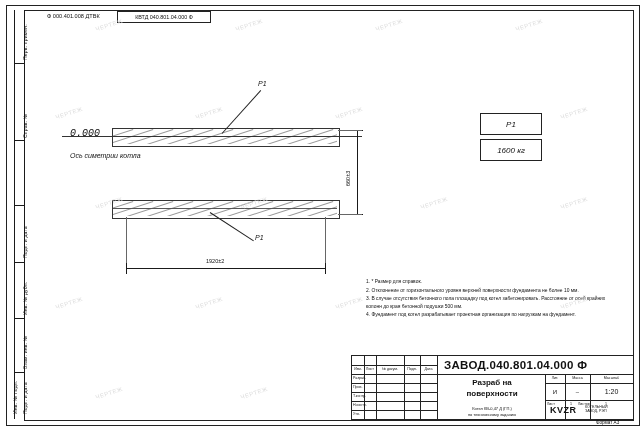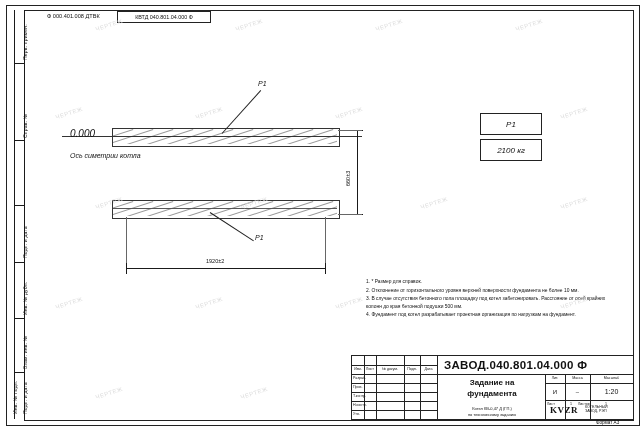--- a/index.html
+++ b/index.html
@@ -18,21 +18,21 @@
   .topbox span{display:block;text-align:center;}
 
   
   .beam{position:absolute;border:1px solid #333;background:#fff;}
   .hatch{position:absolute;overflow:hidden;}
   .hatch i{position:absolute;width:1px;height:240px;background:#9a9a9a;transform-origin:top left;transform:rotate(72deg);}
   .dimtxt{position:absolute;font-size:5.5px;color:#111;}
   .lead{position:absolute;background:#222;transform-origin:left center;height:1px;}
   .lbl{position:absolute;font-size:7px;font-style:italic;color:#111;}
 
-  .zero{position:absolute;font-size:10px;font-style:italic;}
+  .zero{position:absolute;font-size:10px;font-style:italic;font-family:Liberation Mono, monospace;}
   .axis-lbl{position:absolute;font-size:7px;font-style:italic;}
 
   .boxP{position:absolute;border:1px solid #222;display:flex;align-items:center;justify-content:center;font-size:8px;font-style:italic;background:#fff;}
 
   .notes{position:absolute;font-size:4.9px;line-height:1.55;color:#111;width:248px;}
   .notes div{margin-bottom:1px;}
 
   
   .stamp{position:absolute;left:351px;top:355px;width:281px;height:63px;border:1px solid #222;background:#fff;}
   .sv{position:absolute;top:0;bottom:0;width:1px;background:#222;}
@@ -137,21 +137,21 @@
   <div class="ln" style="left:325px;top:217px;width:1px;height:55px;background:#666;"></div>
   <div class="ln" style="left:126px;top:268px;width:200px;height:1px;"></div>
   <div class="ln" style="left:126px;top:263px;width:1px;height:11px;"></div>
   <div class="ln" style="left:325px;top:263px;width:1px;height:11px;"></div>
   <span class="dimtxt" style="left:206px;top:258px;">1920±2</span>
 
   <div class="boxP" style="left:480px;top:113px;width:60px;height:20px;">
     <span>Р1</span>
   </div>
   <div class="boxP" style="left:480px;top:139px;width:60px;height:20px;">
-    <span>2100 кг</span>
+    <span>1600 кг</span>
   </div>
 
   <div class="notes" style="left:366px;top:278px;">
     <div>1. * Размер для справок.</div>
     <div>2. Отклонение от горизонтального уровня верхней поверхности фундамента не более 10 мм.</div>
     <div>3. В случае отсутствия бетонного пола площадку под котел забетонировать. Расстояние от осей крайних колонн до края бетонной подушки 500 мм.</div>
     <div>4. Фундамент под котел разрабатывает проектная организация по нагрузкам на фундамент.</div>
   </div>
 
   <div class="stamp">
@@ -183,40 +183,40 @@
 
     <span class="cellt" style="left:0;top:20px;width:24px;text-align:left;padding-left:1px;">Разраб.</span>
     <span class="cellt" style="left:0;top:29px;width:24px;text-align:left;padding-left:1px;">Пров.</span>
     <span class="cellt" style="left:0;top:38px;width:24px;text-align:left;padding-left:1px;">Т.контр.</span>
     <span class="cellt" style="left:0;top:47px;width:24px;text-align:left;padding-left:1px;">Н.контр.</span>
     <span class="cellt" style="left:0;top:56px;width:24px;text-align:left;padding-left:1px;">Утв.</span>
 
     <span class="bigcode" style="left:92px;top:3px;">ЗАВОД.040.801.04.000  Ф</span>
 
     <div class="ttl" style="left:88px;top:22px;width:104px;">
-      <div>Задание на</div>
-      <div>фундамента</div>
+      <div>Разраб на</div>
+      <div>поверхности</div>
     </div>
 
     <span class="cellt" style="left:193px;top:20px;width:20px;">Лит.</span>
     <span class="cellt" style="left:213px;top:20px;width:25px;">Масса</span>
     <span class="cellt" style="left:238px;top:20px;width:43px;">Масштаб</span>
     <span class="cellt" style="left:193px;top:33px;width:20px;font-size:6px;">И</span>
     <span class="cellt" style="left:213px;top:33px;width:25px;font-size:6px;">–</span>
     <span class="cellt" style="left:238px;top:32px;width:43px;font-size:7px;">1:20</span>
 
     <span class="cellt" style="left:195px;top:46px;width:18px;text-align:left;">Лист</span>
     <span class="cellt" style="left:213px;top:46px;width:12px;">1</span>
     <span class="cellt" style="left:226px;top:46px;width:22px;text-align:left;">Листов</span>
     <span class="cellt" style="left:248px;top:46px;width:12px;">1</span>
 
     <span class="cellt" style="left:88px;top:50px;width:104px;font-size:4px;">Котел  КВ-0,47  Д  (ГП.)</span>
     <span class="cellt" style="left:88px;top:56px;width:104px;font-size:4px;">по техническому заданию</span>
 
-    <span class="kvzr" style="left:198px;top:49px;font-family:Liberation Serif, serif;">KVZR</span>
+    <span class="kvzr" style="left:198px;top:49px;">KVZR</span>
     <div class="kvzr-sub" style="left:233px;top:49px;">
       <div>КОТЕЛЬНЫЙ</div>
       <div>ЗАВОД, РЭП</div>
     </div>
   </div>
 
   <span class="fmt" style="left:596px;top:420px;">Формат А3</span>
 
   <span class="wm" style="left:95px;top:22px;">ЧЕРТЕЖ</span>
   <span class="wm" style="left:235px;top:22px;">ЧЕРТЕЖ</span>

